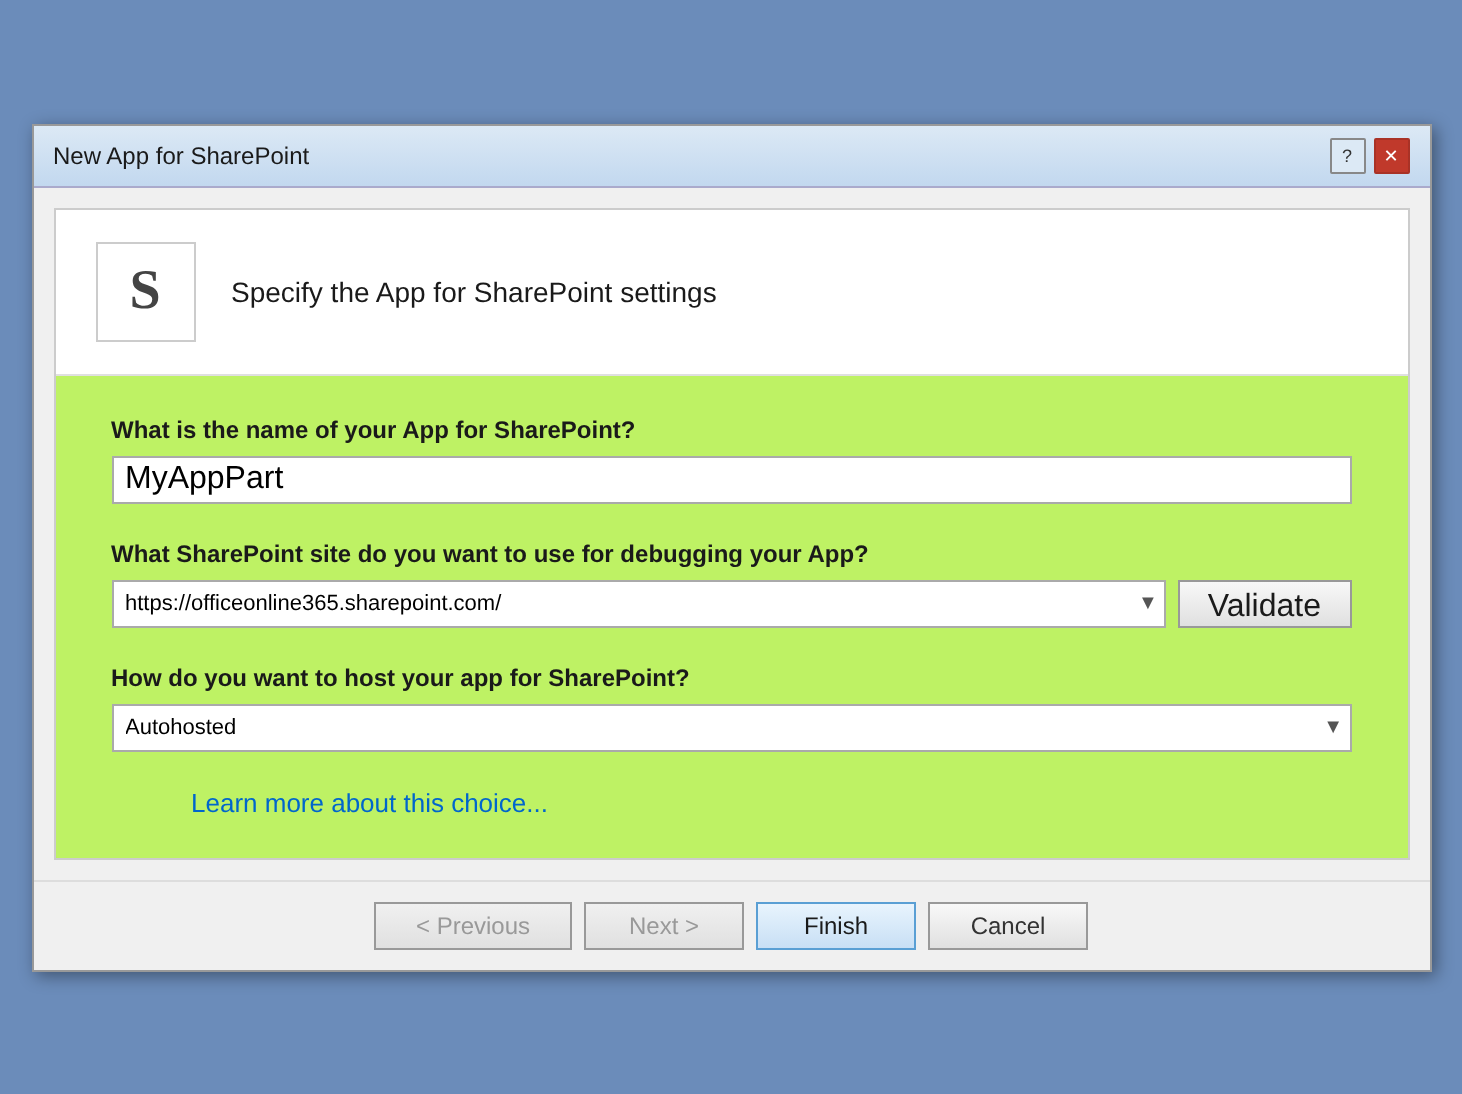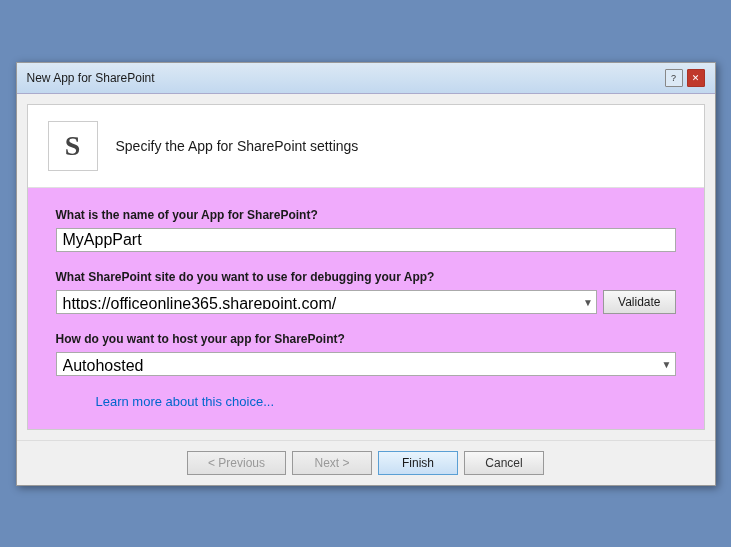--- a/index.html
+++ b/index.html
@@ -103,21 +103,21 @@
     }
 
     .header-title {
       font-size: 14px;
       font-weight: normal;
       color: #1a1a1a;
     }
 
     .content-section {
       padding: 20px 28px;
-      background: #f0abfc;
+      background: #bef264;
     }
 
     .field-group {
       margin-bottom: 18px;
     }
 
     .field-label {
       font-size: 12px;
       font-weight: bold;
       color: #1a1a1a;
@@ -144,45 +144,44 @@
     .dropdown-wrapper {
       position: relative;
       flex: 1;
     }
 
     .dropdown-select {
       width: 100%;
       padding: 4px 24px 4px 6px;
       border: 1px solid #aaa;
       background: white;
-      font-size: 16px;
+      font-size: 11px;
       appearance: none;
       -webkit-appearance: none;
       cursor: pointer;
       height: 24px;
       outline: none;
-      text-decoration: underline;
     }
 
     .dropdown-arrow {
       position: absolute;
       right: 4px;
       top: 50%;
       transform: translateY(-50%);
       pointer-events: none;
       color: #555;
       font-size: 10px;
     }
 
     .validate-btn {
       padding: 4px 14px;
       background: linear-gradient(to bottom, #f8f8f8, #e0e0e0);
       border: 1px solid #999;
       cursor: pointer;
-      font-size: 12px;
+      font-size: 16px;
       height: 24px;
       white-space: nowrap;
       color: #1a1a1a;
     }
 
     .link {
       color: #0066cc;
       text-decoration: none;
       font-size: 13px;
       cursor: pointer;

